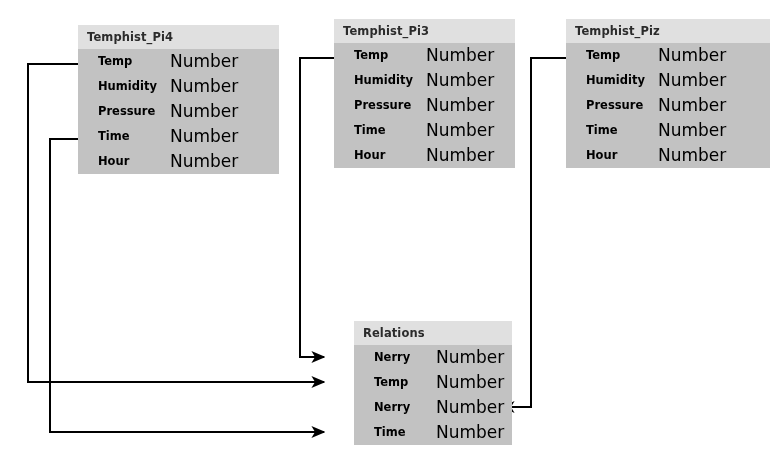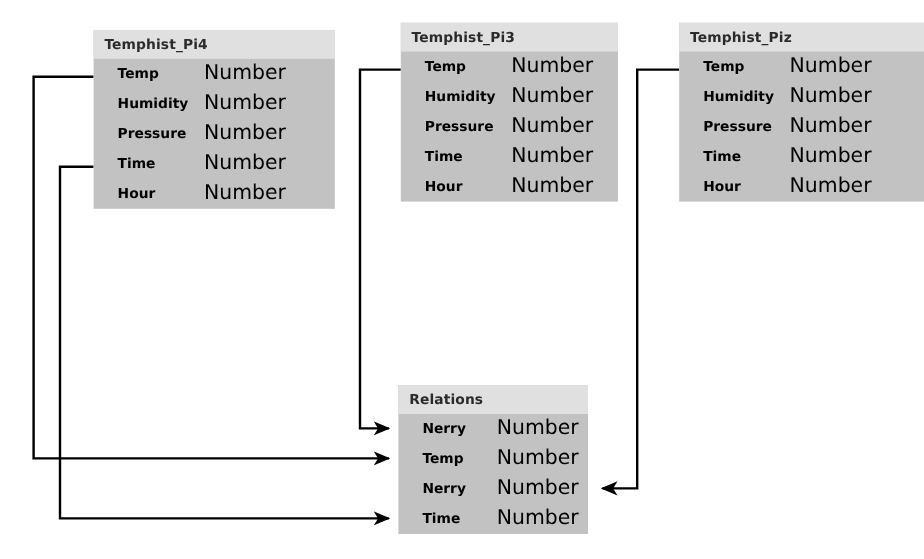--- a/index.html
+++ b/index.html
@@ -164,21 +164,21 @@
         <span class="attr-name">Time</span>
         <span class="attr-type">Number</span>
       </li>
       <li class="attr-row">
         <span class="attr-name">Hour</span>
         <span class="attr-type">Number</span>
       </li>
     </ul>
   </div>
 
-  <div class="entity w-rel" style="left:332px; top:321px; width:158px;">
+  <div class="entity w-rel" style="left:354px; top:321px; width:158px;">
     <div class="entity-header">Relations</div>
     <ul class="attr-list">
       <li class="attr-row">
         <span class="attr-name">Nerry</span>
         <span class="attr-type">Number</span>
       </li>
       <li class="attr-row">
         <span class="attr-name">Temp</span>
         <span class="attr-type">Number</span>
       </li>

